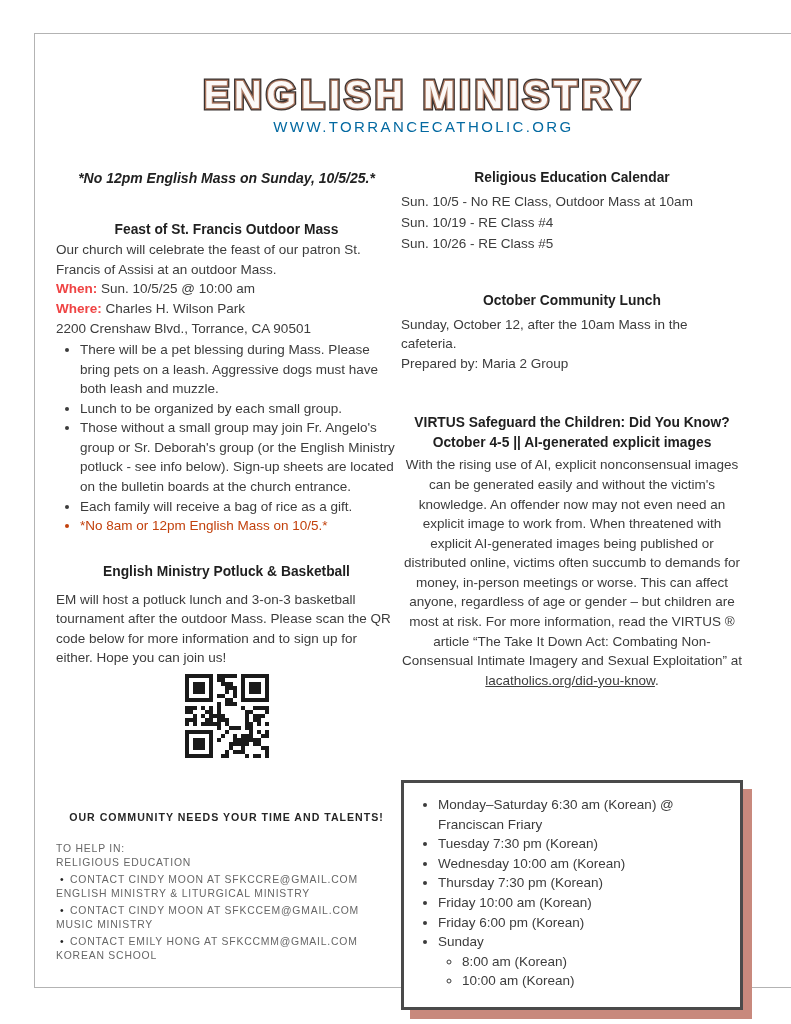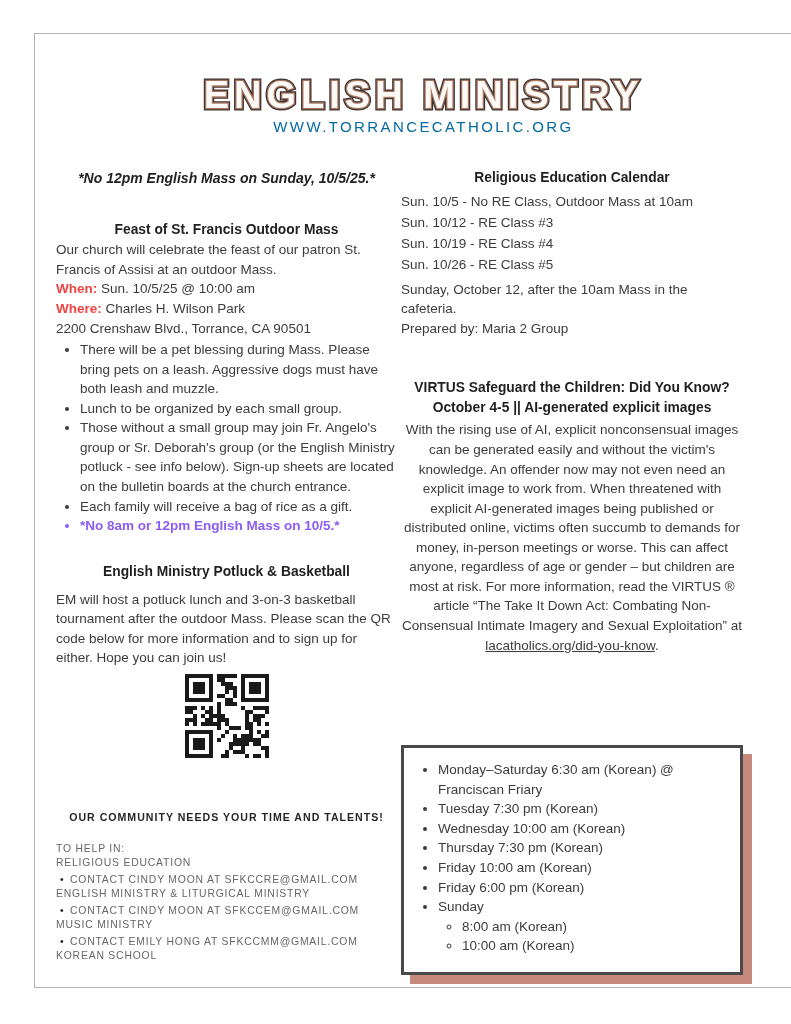--- a/index.html
+++ b/index.html
@@ -28,21 +28,21 @@
   
   .col { position:absolute; top:134px; font-size:13.5px; line-height:1.45; color:#3c3c3c; }
   .col-left  { left:21px;  width:341px; }
   .col-right { left:366px; width:342px; }
   .sec-head { font-size:13.8px; font-weight:700; color:#1f1f1f; text-align:center; margin:0; }
   p { margin:0; }
   .notice { font-weight:700; font-style:italic; text-align:center; font-size:14px; color:#222; }
   .lbl { font-weight:700; color:#ef4444;text-align:center; }
   ul.plain-bullets { margin:2px 0 0 0; padding-left:24px; }
   ul.plain-bullets li { margin:0; }
-  li.bold-li { font-weight:700; color:#8b5cf6; }
+  li.bold-li { font-weight:400; color:#c2410c; }
   .mt8  { margin-top:8px; }
   
   .qr-wrap { margin-top:6px; text-align:center; }
   .qr-wrap svg { display:inline-block; }
   
   .community { margin-top:46px; letter-spacing:.8px; color:#666; font-size:10.4px; line-height:1.35; }
   .comm-head { font-weight:700; color:#262626; text-align:center; letter-spacing:1px; font-size:10.6px; }
   .comm-sub  { margin-top:18px; }
   .comm-group { }
   .comm-contact { margin-top:3px; padding-left:14px; position:relative; }
@@ -271,25 +271,25 @@
         </div>
     </div>
   </div>
 
   <div class="col col-right">
 
     <h3 class="sec-head">Religious Education Calendar</h3>
     <div class="re-list">
 
     <div>Sun. 10/5 - No RE Class, Outdoor Mass at 10am</div>
-        <div>Sun. 10/12 - RE Class #3</div>
         <div>Sun. 10/19 - RE Class #4</div>
         <div>Sun. 10/26 - RE Class #5</div>
       </div>
 
+    <h3 class="sec-head" style="margin-top:36px">October Community Lunch</h3>
     <p style="margin-top:4px">Sunday, October 12, after the 10am Mass in the cafeteria.</p>
     <p>Prepared by: Maria 2 Group</p>
 
     <h3 class="sec-head" style="margin-top:40px">VIRTUS Safeguard the Children: Did You Know?</h3>
     <h3 class="sec-head">October 4-5 || AI-generated explicit images</h3>
     <p class="virtus-body"><span>With the rising use of AI, explicit nonconsensual images can be generated easily and without the victim's knowledge. An offender now may not even need an explicit image to work from. When threatened with explicit AI-generated images being published or distributed online, victims often succumb to demands for money, in-person meetings or worse. This can affect anyone, regardless of age or gender – but children are most at risk. For more information, read the VIRTUS ® article “The Take It Down Act: Combating Non-Consensual Intimate Imagery and Sexual Exploitation” at </span><a class="virtus-link">lacatholics.org/did-you-know</a><span>.</span></p>
 
     <div class="mass-box">
       <ul>
 

